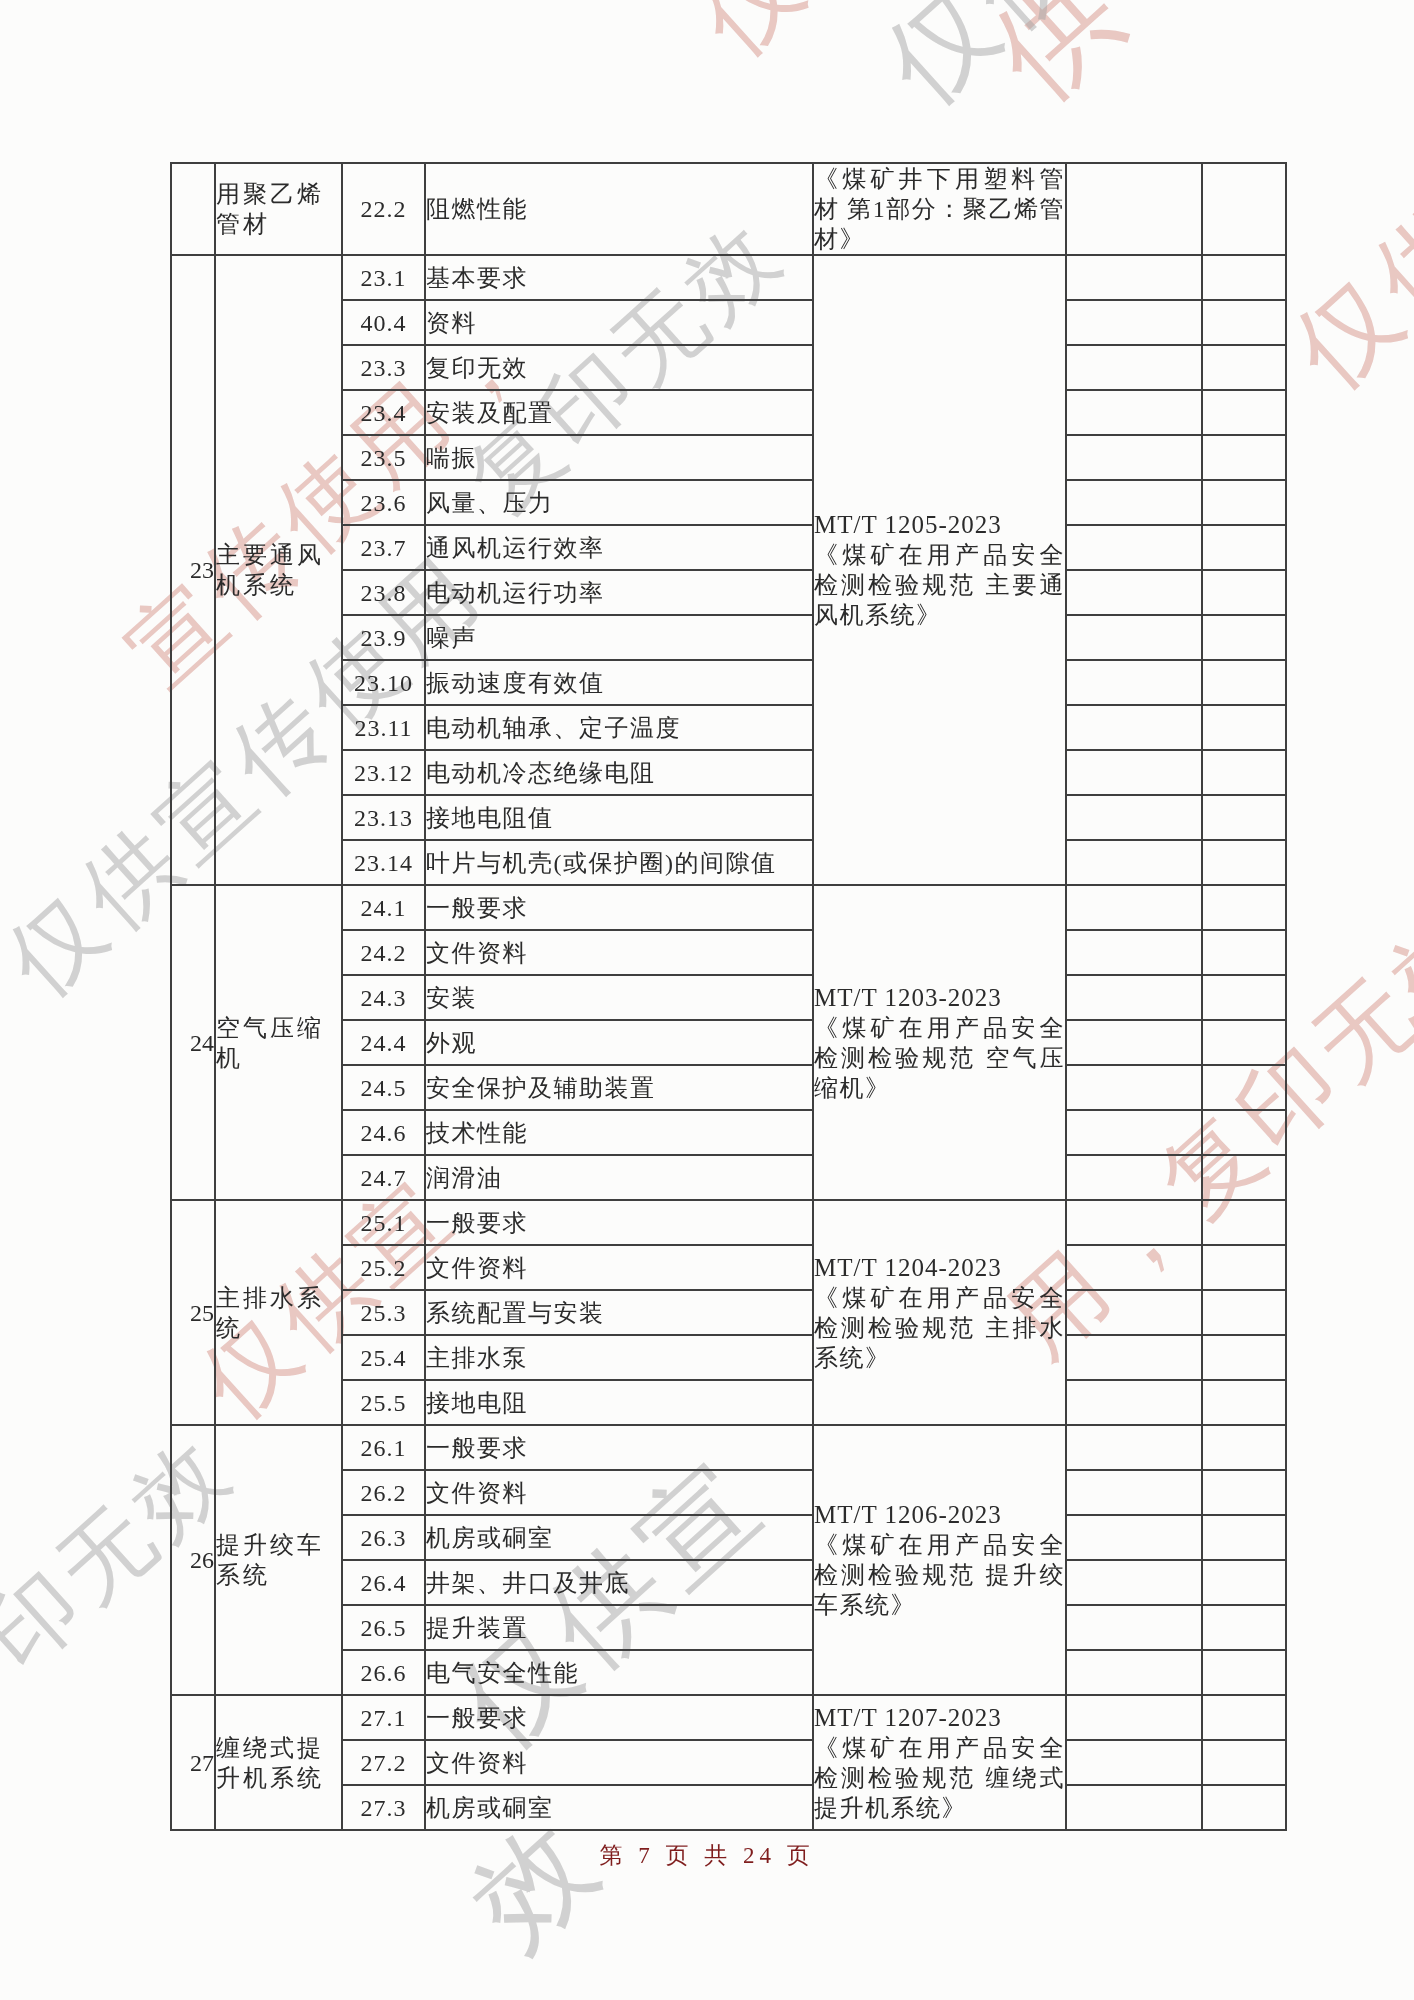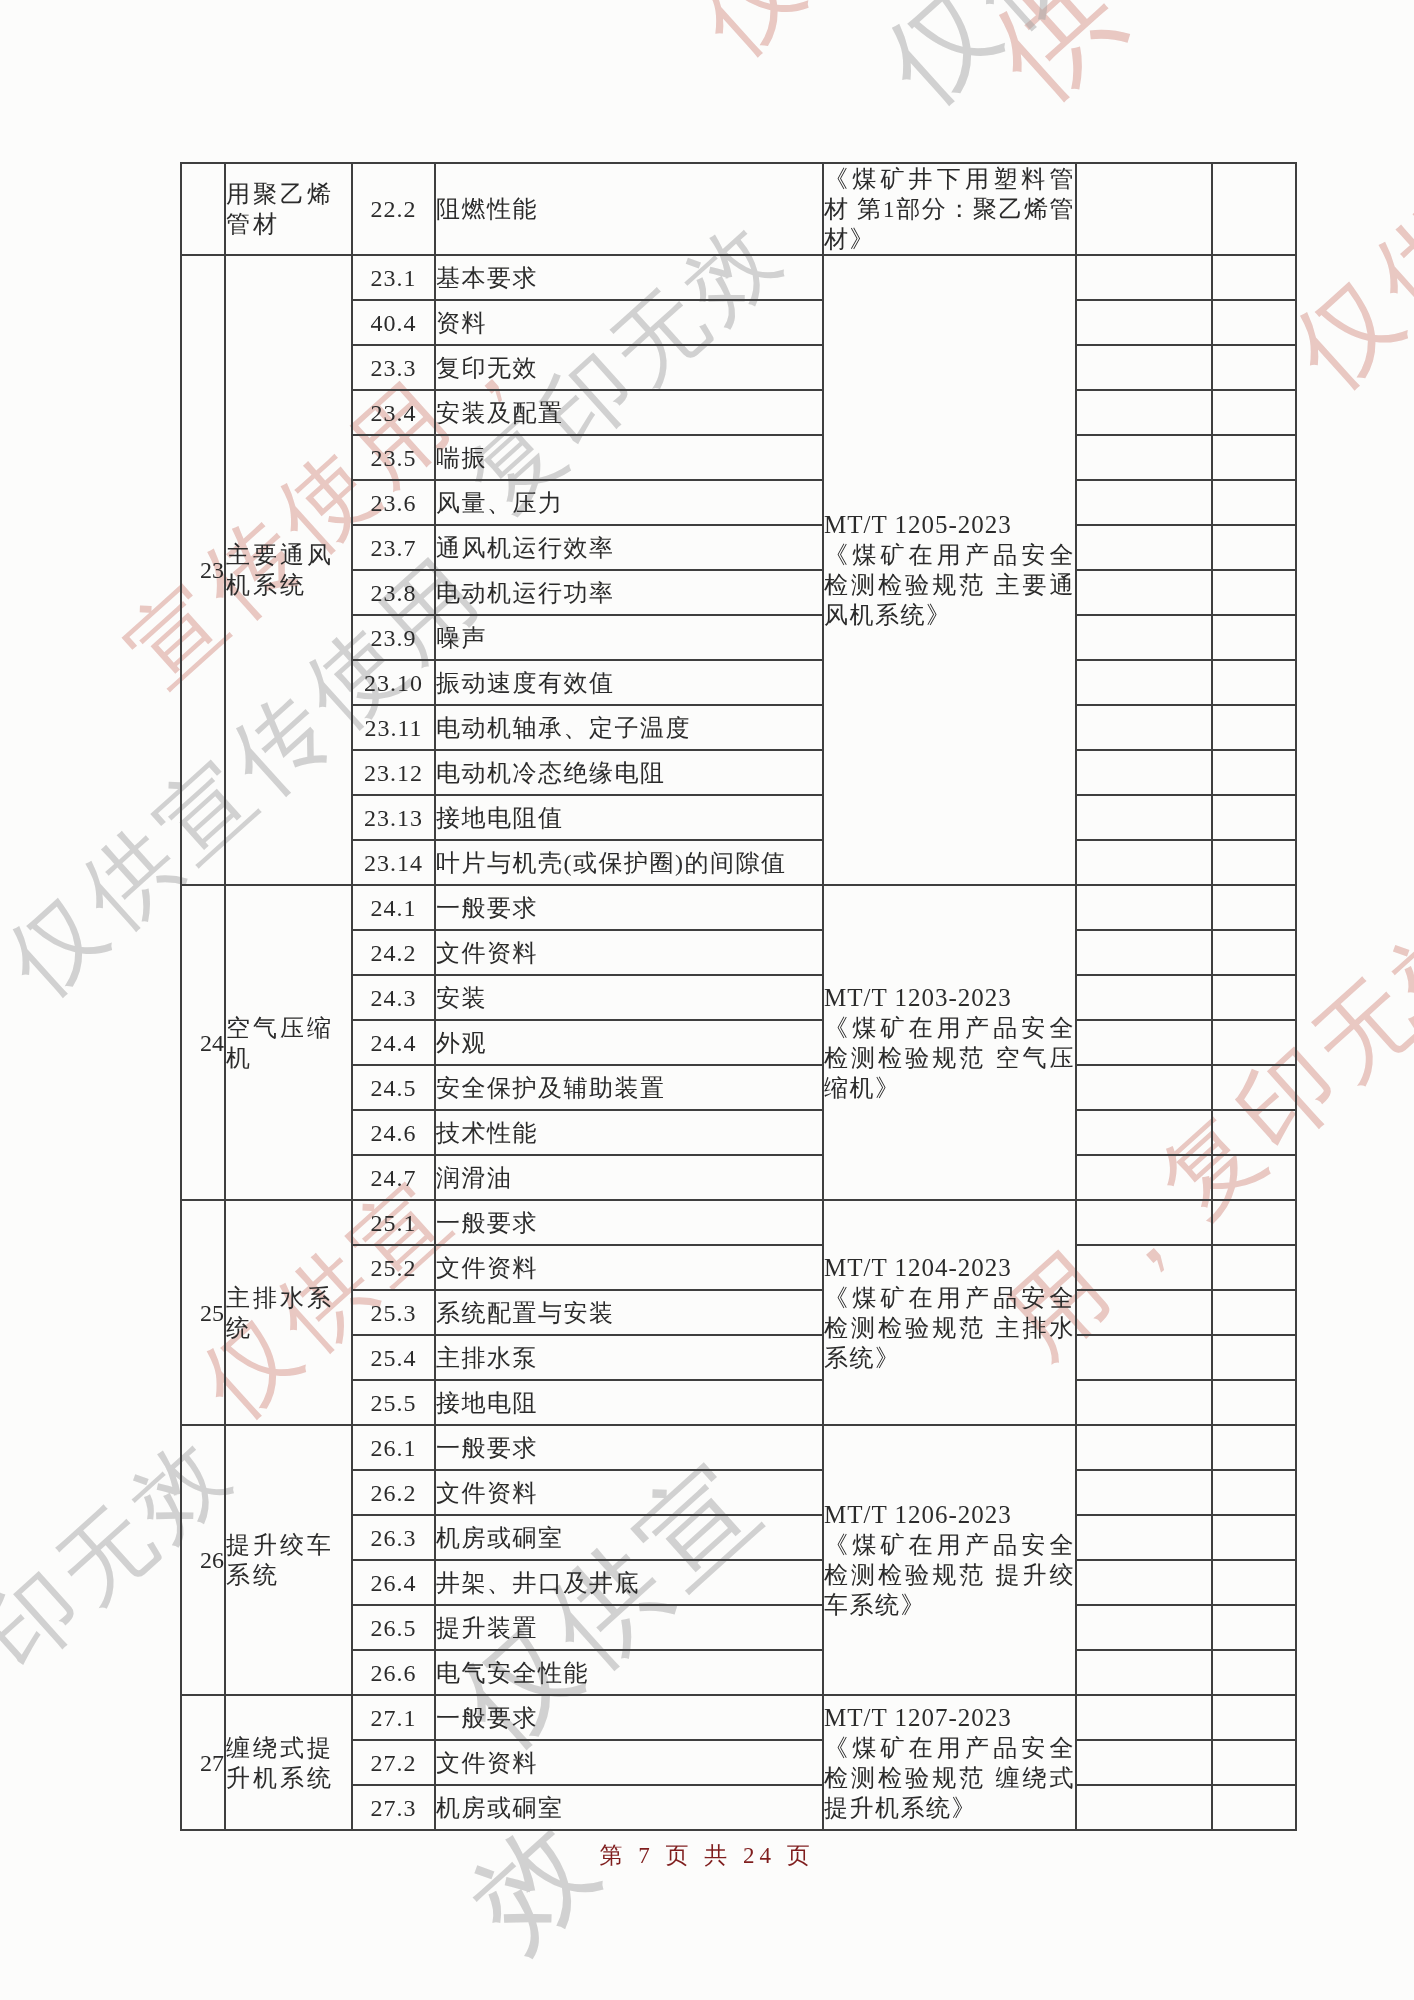--- a/index.html
+++ b/index.html
@@ -13,21 +13,21 @@
   .wm{
     position:absolute;z-index:1;white-space:nowrap;
     transform:rotate(-42deg);transform-origin:0 0;
     letter-spacing:8px;line-height:1;pointer-events:none;
     font-family:"Liberation Serif","DejaVu Serif",serif;
   }
   .wm.pink{color:rgba(213,148,138,0.50);}
   .wm.gray{color:rgba(164,164,164,0.48);}
   
   table.doc{
-    position:absolute;left:180px;top:162px;z-index:2;
+    position:absolute;left:170px;top:162px;z-index:2;
     border-collapse:collapse;table-layout:fixed;width:1115px;
     background:transparent;
     padding-left:12px;
   }
   table.doc td{
     border:2px solid #3f3f3f;
     padding:0;vertical-align:middle;
     font-size:24px;line-height:30px;
     overflow:hidden;
   }

